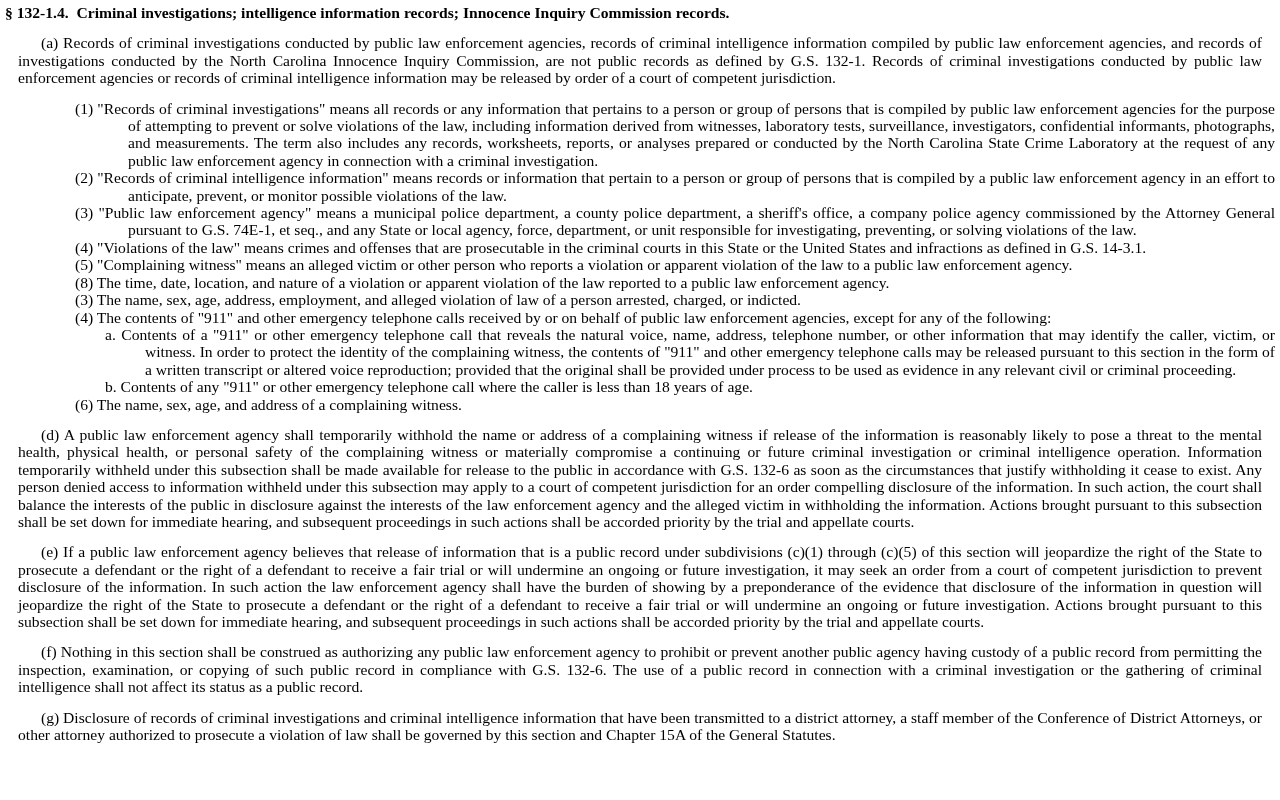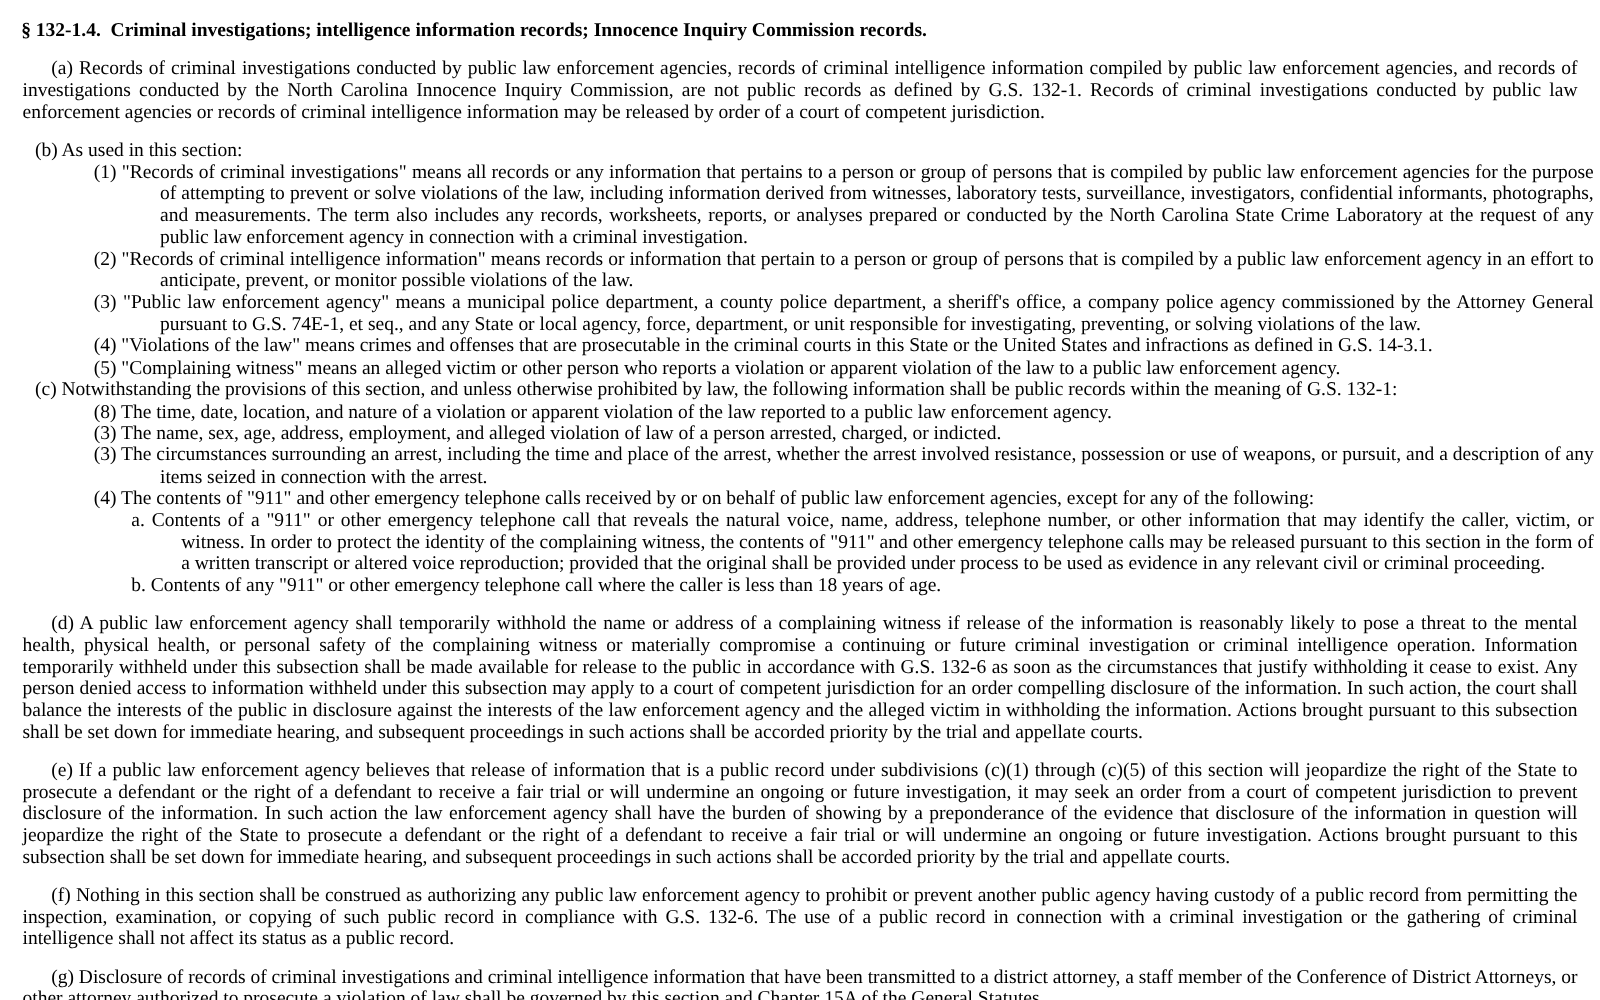--- a/index.html
+++ b/index.html
@@ -17,21 +17,21 @@
     line-height: 17.4px;
   }
   .doc {
     padding: 4px 5px 0 5px;
     text-align: justify;
   }
   .title {
     font-size: inherit;
     line-height: inherit;
     font-weight: bold;
-    margin: 12px;
+    margin: 0;
     text-align: left;
   }
   .para {
     margin: 13px;
     text-indent: 23px;
   }
   .intro {
     margin: 0;
     text-indent: 23px;
   }
@@ -48,38 +48,36 @@
 </style>
 </head>
 <body>
 
 <div class="doc">
 
   <h1 class="title">§ 132-1.4.&nbsp; Criminal investigations; intelligence information records; Innocence Inquiry Commission records.</h1>
 
   <p class="para">(a) Records of criminal investigations conducted by public law enforcement agencies, records of criminal intelligence information compiled by public law enforcement agencies, and records of investigations conducted by the North Carolina Innocence Inquiry Commission, are not public records as defined by G.S. 132-1. Records of criminal investigations conducted by public law enforcement agencies or records of criminal intelligence information may be released by order of a court of competent jurisdiction.</p>
 
-  <p class="intro">(b) As used in this section:</p>
 
   <div class="item">(1) "Records of criminal investigations" means all records or any information that pertains to a person or group of persons that is compiled by public law enforcement agencies for the purpose of attempting to prevent or solve violations of the law, including information derived from witnesses, laboratory tests, surveillance, investigators, confidential informants, photographs, and measurements. The term also includes any records, worksheets, reports, or analyses prepared or conducted by the North Carolina State Crime Laboratory at the request of any public law enforcement agency in connection with a criminal investigation.</div>
   <div class="item">(2) "Records of criminal intelligence information" means records or information that pertain to a person or group of persons that is compiled by a public law enforcement agency in an effort to anticipate, prevent, or monitor possible violations of the law.</div>
   <div class="item">(3) "Public law enforcement agency" means a municipal police department, a county police department, a sheriff's office, a company police agency commissioned by the Attorney General pursuant to G.S. 74E-1, et seq., and any State or local agency, force, department, or unit responsible for investigating, preventing, or solving violations of the law.</div>
   <div class="item">(4) "Violations of the law" means crimes and offenses that are prosecutable in the criminal courts in this State or the United States and infractions as defined in G.S. 14-3.1.</div>
   <div class="item">(5) "Complaining witness" means an alleged victim or other person who reports a violation or apparent violation of the law to a public law enforcement agency.</div>
 
-  <p class="intro">(c) Notwithstanding the provisions of this section, and unless otherwise prohibited by law, the following information shall be public records within the meaning of G.S. 132-1:</p>
 
   <div class="item">(8) The time, date, location, and nature of a violation or apparent violation of the law reported to a public law enforcement agency.</div>
   <div class="item">(3) The name, sex, age, address, employment, and alleged violation of law of a person arrested, charged, or indicted.</div>
-  <div class="item">(3) The circumstances surrounding an arrest, including the time and place of the arrest, whether the arrest involved resistance, possession or use of weapons, or pursuit, and a description of any items seized in connection with the arrest.</div>
   <div class="item">(4) The contents of "911" and other emergency telephone calls received by or on behalf of public law enforcement agencies, except for any of the following:</div>
 
   <div class="subitem">a. Contents of a "911" or other emergency telephone call that reveals the natural voice, name, address, telephone number, or other information that may identify the caller, victim, or witness. In order to protect the identity of the complaining witness, the contents of "911" and other emergency telephone calls may be released pursuant to this section in the form of a written transcript or altered voice reproduction; provided that the original shall be provided under process to be used as evidence in any relevant civil or criminal proceeding.</div>
   <div class="subitem">b. Contents of any "911" or other emergency telephone call where the caller is less than 18 years of age.</div>
 
+  <div class="item">(6) The name, sex, age, and address of a complaining witness.</div>
 
   <p class="para">(d) A public law enforcement agency shall temporarily withhold the name or address of a complaining witness if release of the information is reasonably likely to pose a threat to the mental health, physical health, or personal safety of the complaining witness or materially compromise a continuing or future criminal investigation or criminal intelligence operation. Information temporarily withheld under this subsection shall be made available for release to the public in accordance with G.S. 132-6 as soon as the circumstances that justify withholding it cease to exist. Any person denied access to information withheld under this subsection may apply to a court of competent jurisdiction for an order compelling disclosure of the information. In such action, the court shall balance the interests of the public in disclosure against the interests of the law enforcement agency and the alleged victim in withholding the information. Actions brought pursuant to this subsection shall be set down for immediate hearing, and subsequent proceedings in such actions shall be accorded priority by the trial and appellate courts.</p>
 
   <p class="para">(e) If a public law enforcement agency believes that release of information that is a public record under subdivisions (c)(1) through (c)(5) of this section will jeopardize the right of the State to prosecute a defendant or the right of a defendant to receive a fair trial or will undermine an ongoing or future investigation, it may seek an order from a court of competent jurisdiction to prevent disclosure of the information. In such action the law enforcement agency shall have the burden of showing by a preponderance of the evidence that disclosure of the information in question will jeopardize the right of the State to prosecute a defendant or the right of a defendant to receive a fair trial or will undermine an ongoing or future investigation. Actions brought pursuant to this subsection shall be set down for immediate hearing, and subsequent proceedings in such actions shall be accorded priority by the trial and appellate courts.</p>
 
   <p class="para">(f) Nothing in this section shall be construed as authorizing any public law enforcement agency to prohibit or prevent another public agency having custody of a public record from permitting the inspection, examination, or copying of such public record in compliance with G.S. 132-6. The use of a public record in connection with a criminal investigation or the gathering of criminal intelligence shall not affect its status as a public record.</p>
 
   <p class="para">(g) Disclosure of records of criminal investigations and criminal intelligence information that have been transmitted to a district attorney, a staff member of the Conference of District Attorneys, or other attorney authorized to prosecute a violation of law shall be governed by this section and Chapter 15A of the General Statutes.</p>
 
 </div>

